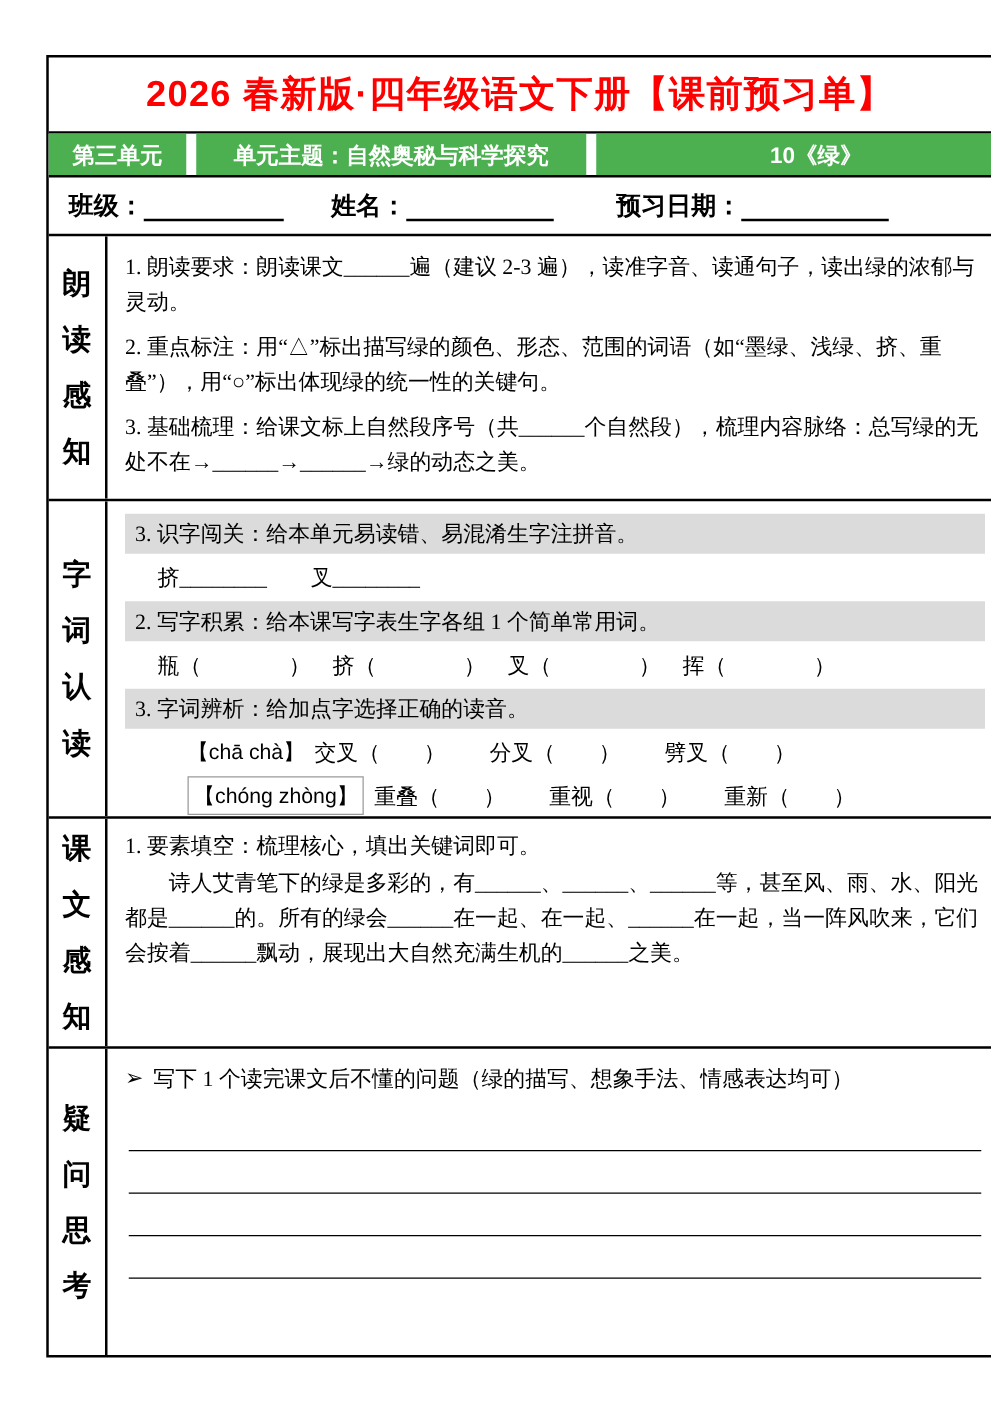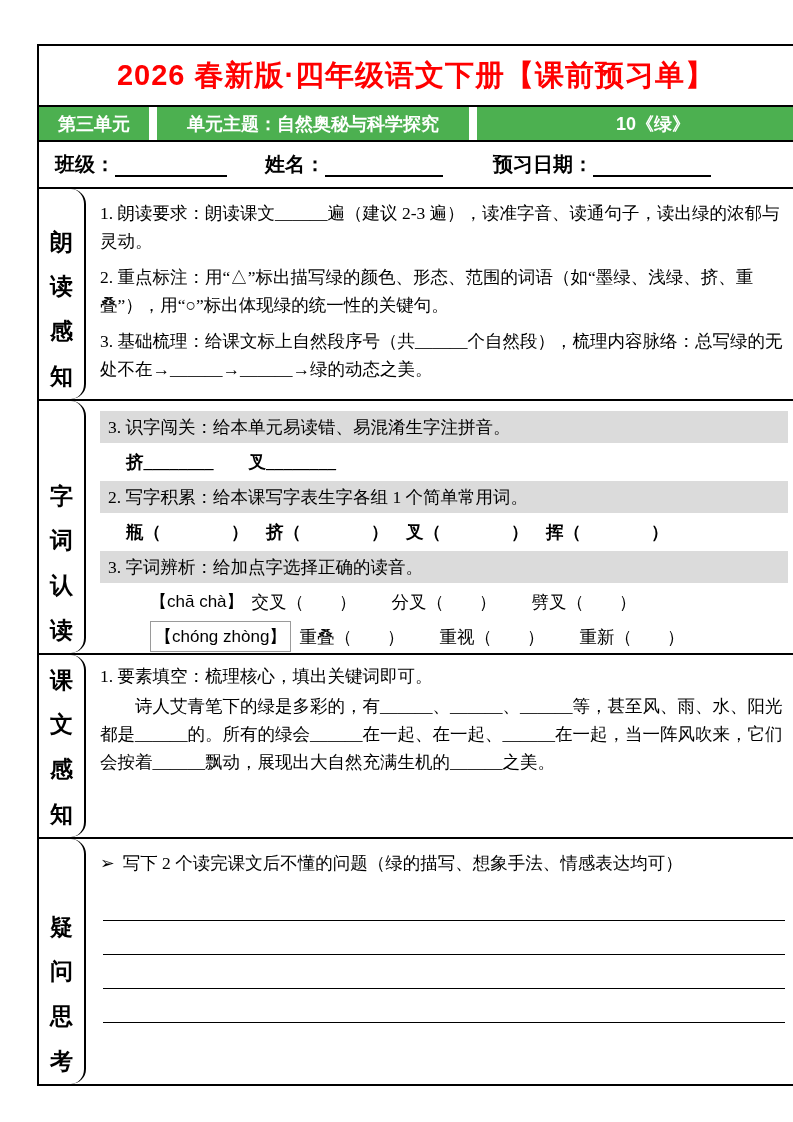--- a/index.html
+++ b/index.html
@@ -63,41 +63,41 @@
 
   
   .row { display: flex; border-bottom: 2px solid #000; overflow: hidden; }
   .row:last-child { border-bottom: none; flex: 1; }
   .row-reading { flex: 0 0 212px; }
   .row-words   { flex: 0 0 254px; }
   .row-text    { flex: 0 0 184px; }
 
   .row-label {
     flex: 0 0 47px; border-right: 2px solid #000;
-    display: flex; align-items: flex-end; justify-content: center; border-radius: 15px;
+    display: flex; align-items: center; justify-content: center;
   }
   .row-label-text {
     width: 1.15em; text-align: center;
     word-break: break-all;
     font-family: "Liberation Sans", sans-serif;
     font-weight: bold; font-size: 23px; line-height: 1.95;
   }
 
   .row-content {
     flex: 1; padding: 7px 5px 4px 14px;
     font-size: 17.5px; line-height: 1.6;
   }
   .row-content p { margin: 3px 0 8px; }
 
   
   .gray {
     background: var(--highlight-gray, #dbdbdb);
     padding: 2px 8px; margin: 3px 0;
   }
-  .answer-indent { padding-left: 26px; margin: 5px 0; font-weight: bold; }
+  .answer-indent { padding-left: 26px; margin: 5px 0; }
   .pinyin-line { padding-left: 6px; margin: 5px 0; display: flex; align-items: center; gap: 8px; }
   .pinyin {
     font-family: Liberation Sans, sans-serif;
     font-size: 17px; white-space: nowrap; margin-left: 44px;
   }
   .pinyin-boxed { border: 1.5px solid #9a9a9a; padding: 1px 4px; }
 
   
   .para { text-indent: 2em; margin: 2px 0; }
 
@@ -175,21 +175,21 @@
     </div>
   </div>
 
   <div class="row row-question">
     <div class="row-label">
       <div class="row-label-text">疑问思考</div>
     </div>
     <div class="row-content">
       <div class="prompt-row">
         <span class="arrow">➢</span>
-        <span>写下 2 个读完课文后不懂的问题（绿的描写、想象手法、情感表达均可）</span>
+        <span>写下 1 个读完课文后不懂的问题（绿的描写、想象手法、情感表达均可）</span>
       </div>
       <div class="blank-row"></div>
       <div class="blank-row"></div>
       <div class="blank-row"></div>
       <div class="blank-row"></div>
     </div>
   </div>
 
 </div>
 

